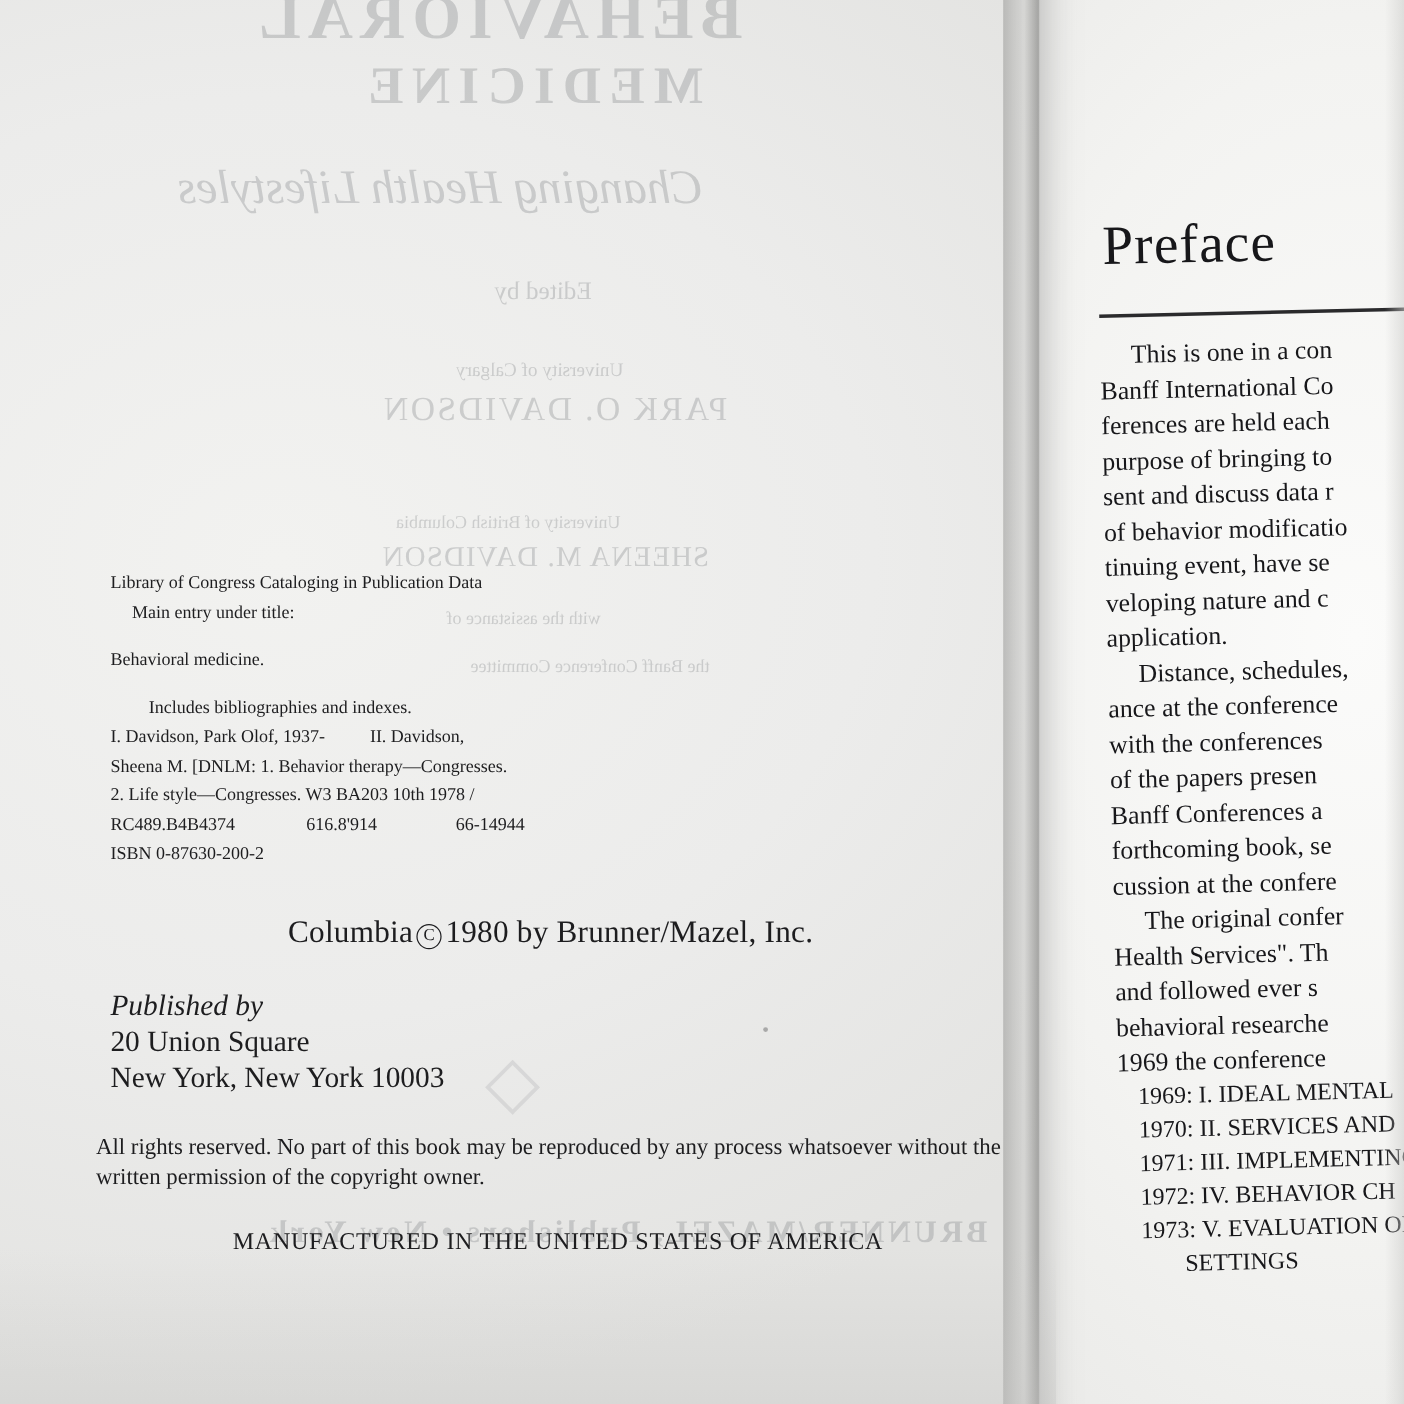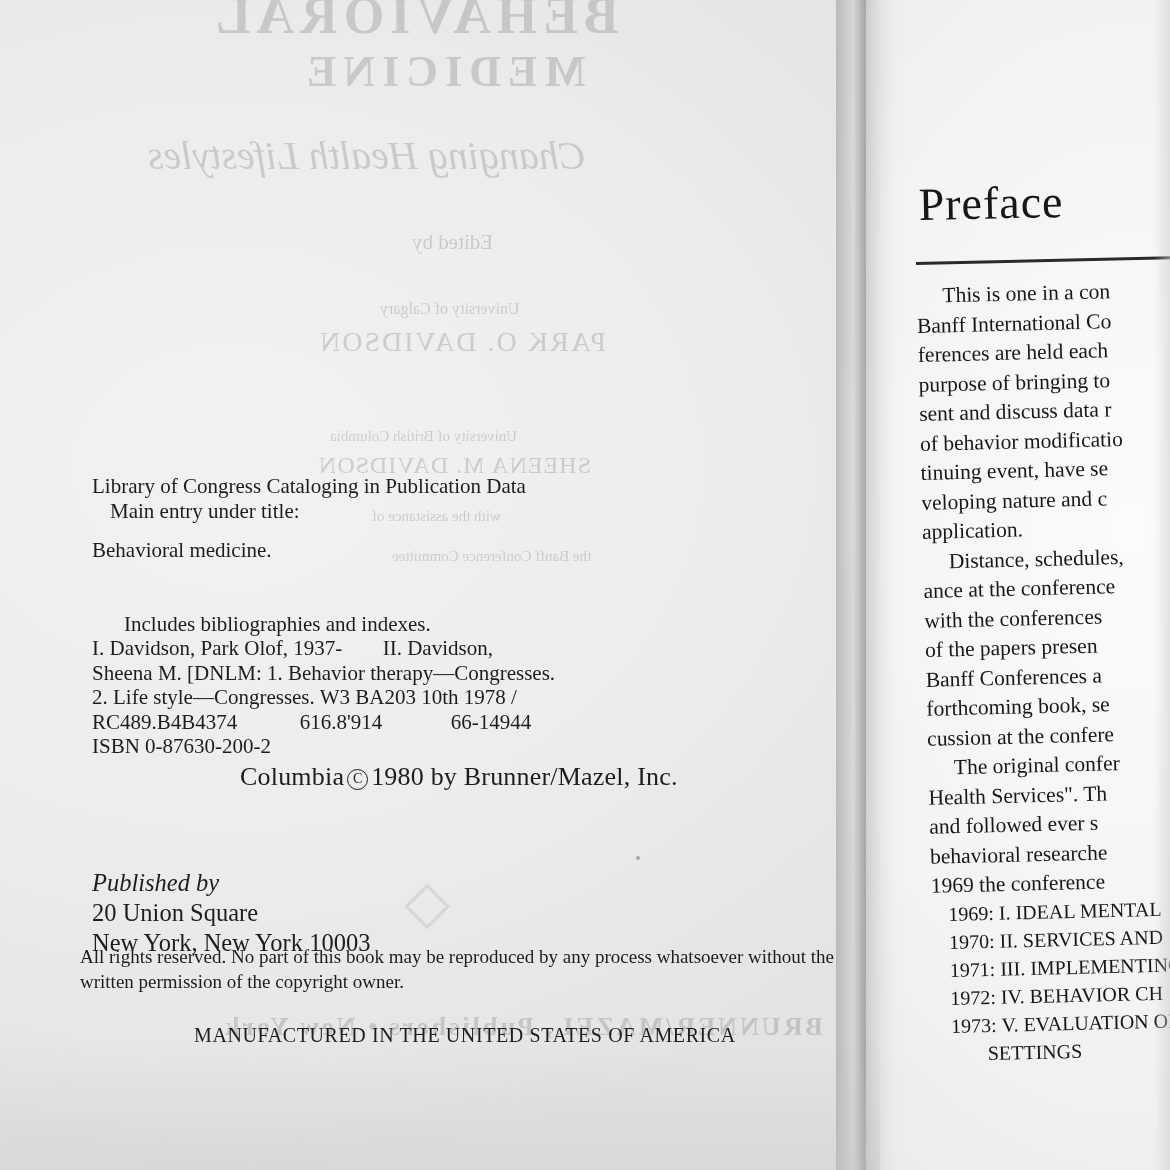--- a/index.html
+++ b/index.html
@@ -85,26 +85,26 @@
 
   
   .lp {
     position: absolute;
     color: #1d1d1f;
     font-family: "Liberation Serif", serif;
   }
   .loc-block {
     left: 92px;
     top: 474px;
-    font-size: 21px;
+    font-size: 15px;
     line-height: 24.5px;
     width: 640px;
   }
   .loc-block .indent1 { padding-left: 18px; }
-  .loc-block .indent2 { padding-left: 32px; margin-top: 34px; }
+  .loc-block .indent2 { padding-left: 32px; }
   .loc-block .gap { height: 15px; }
 
   .copyright {
     left: 240px;
     top: 762px;
     font-size: 26px;
     letter-spacing: 0.2px;
   }
   .copyright .circ {
     display: inline-block;
@@ -116,21 +116,20 @@
     font-size: 14px;
     vertical-align: 2px;
     margin: 0 3px;
   }
 
   .pub-block {
     left: 92px;
     top: 824px;
     font-size: 24.5px;
     line-height: 30px;
-    margin-top: 44px;
   }
   .pub-block .it { font-style: italic; }
 
   .rights {
     left: 80px;
     top: 944px;
     width: 760px;
     font-size: 19px;
     line-height: 25px;
   }

